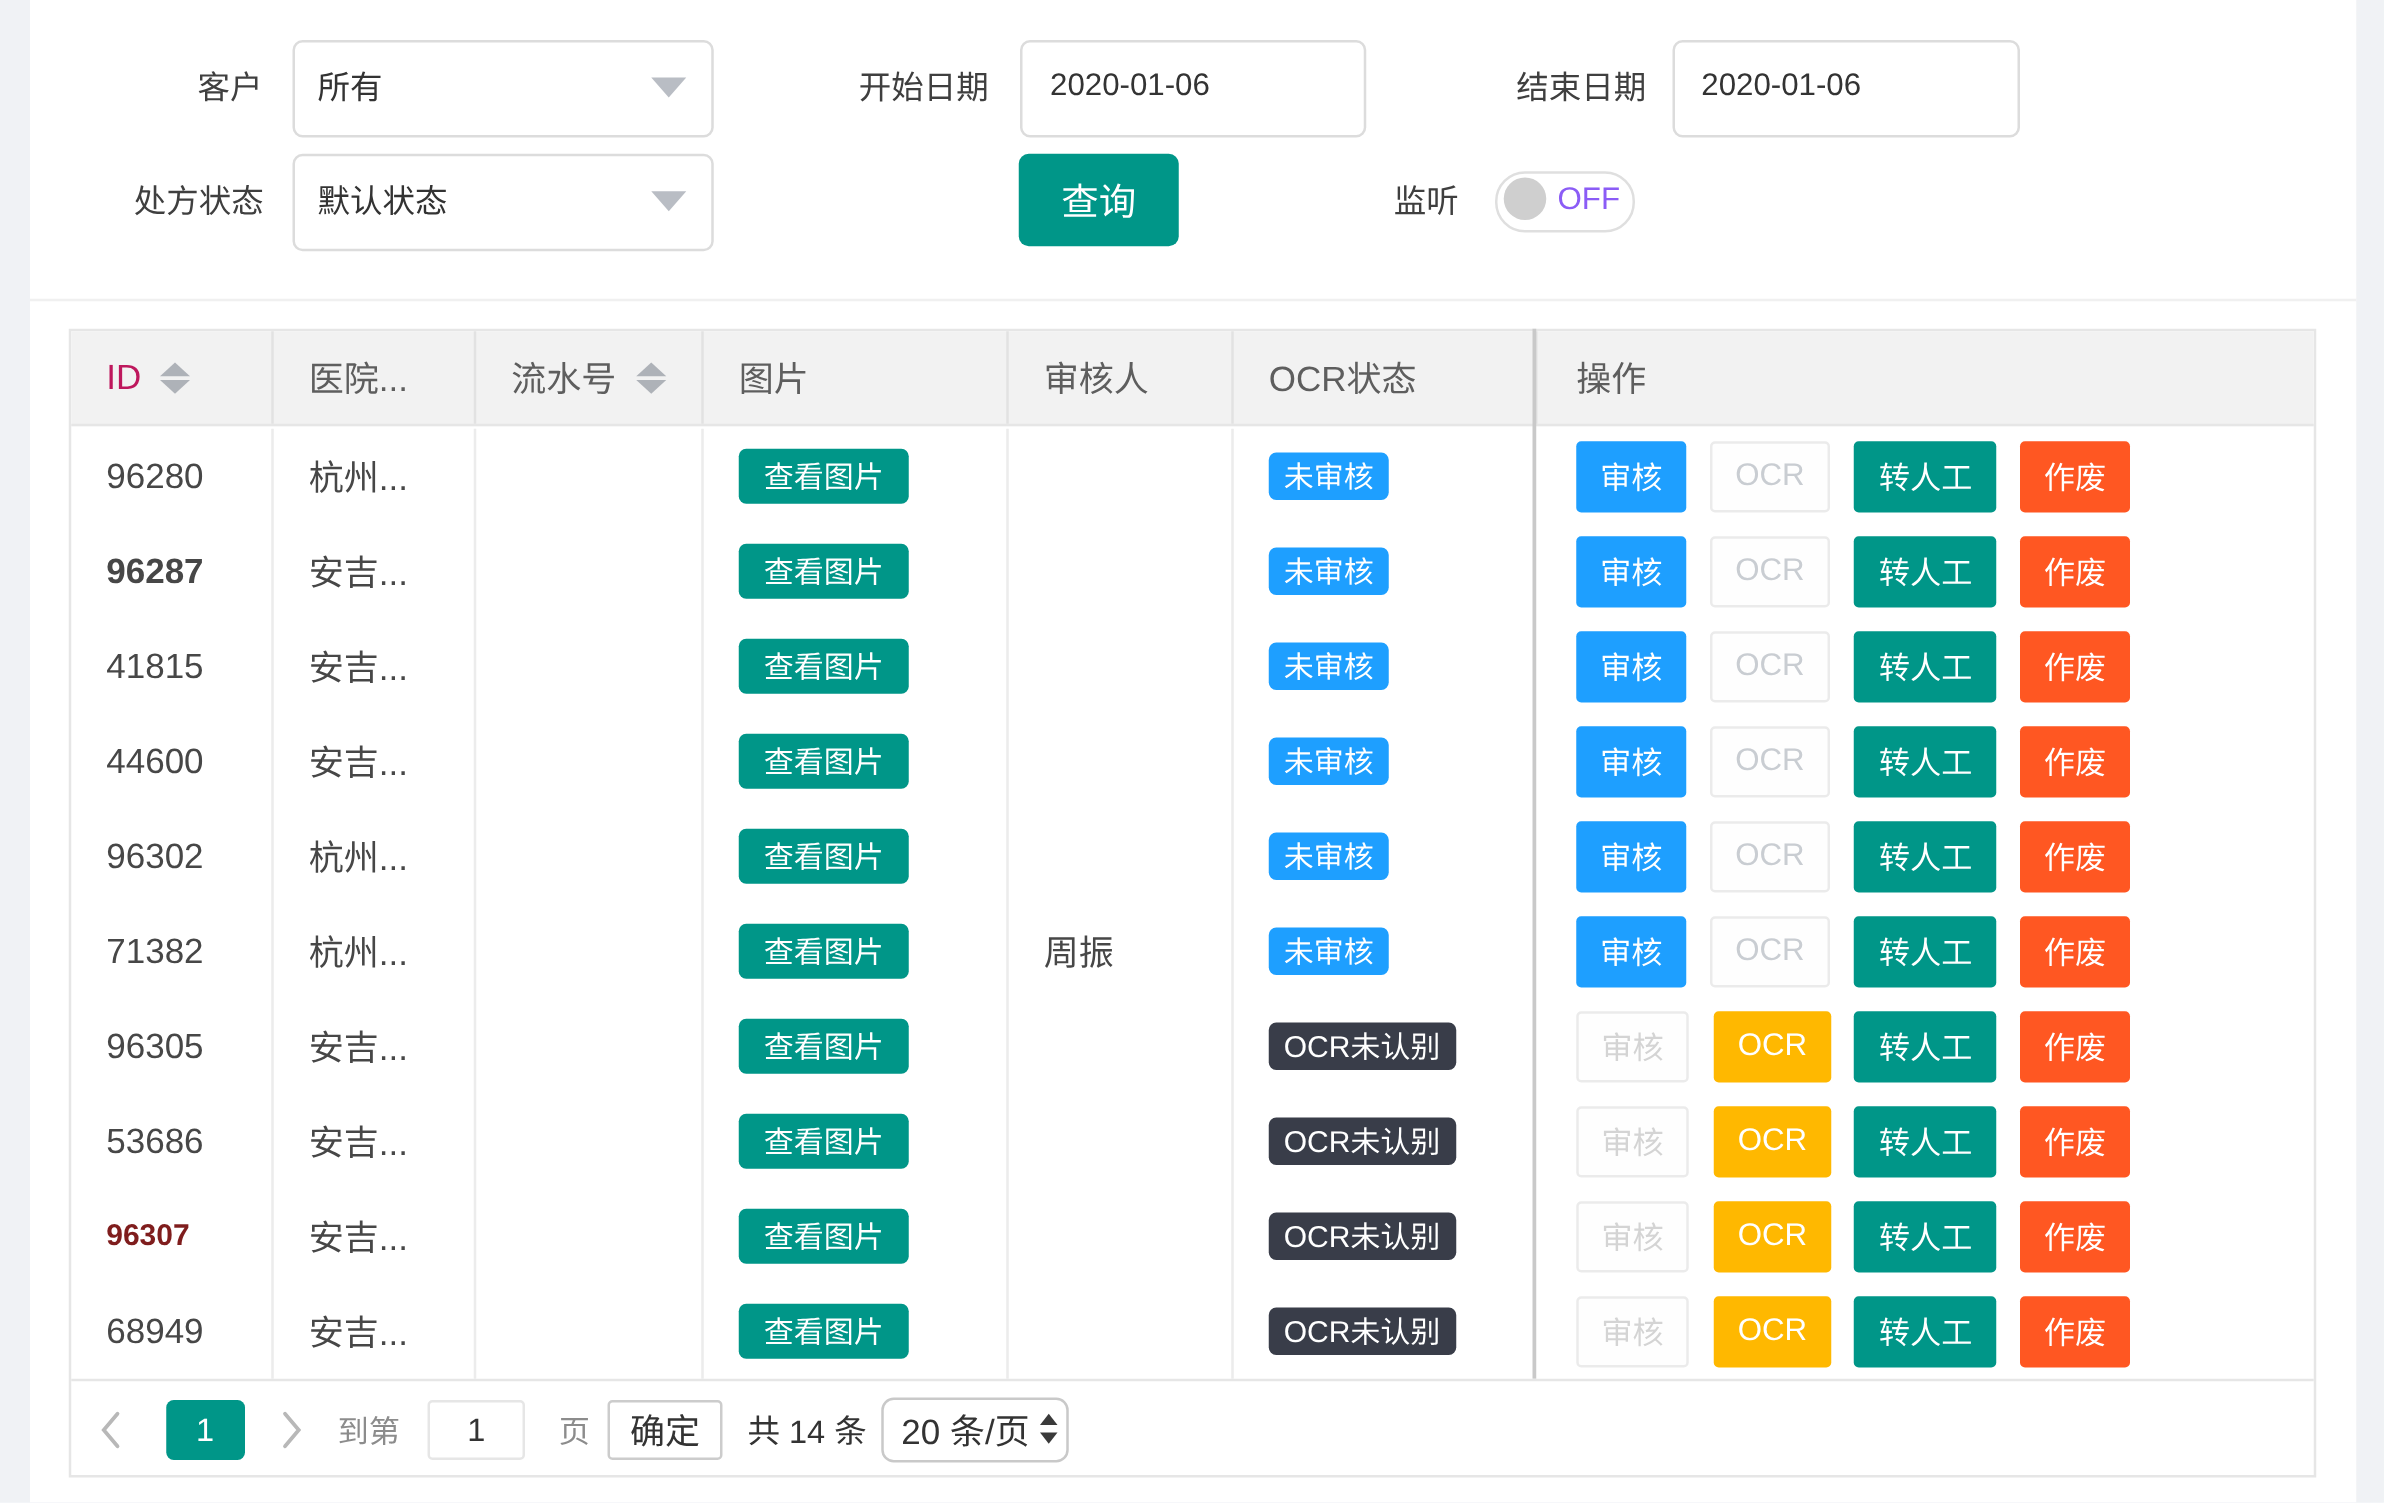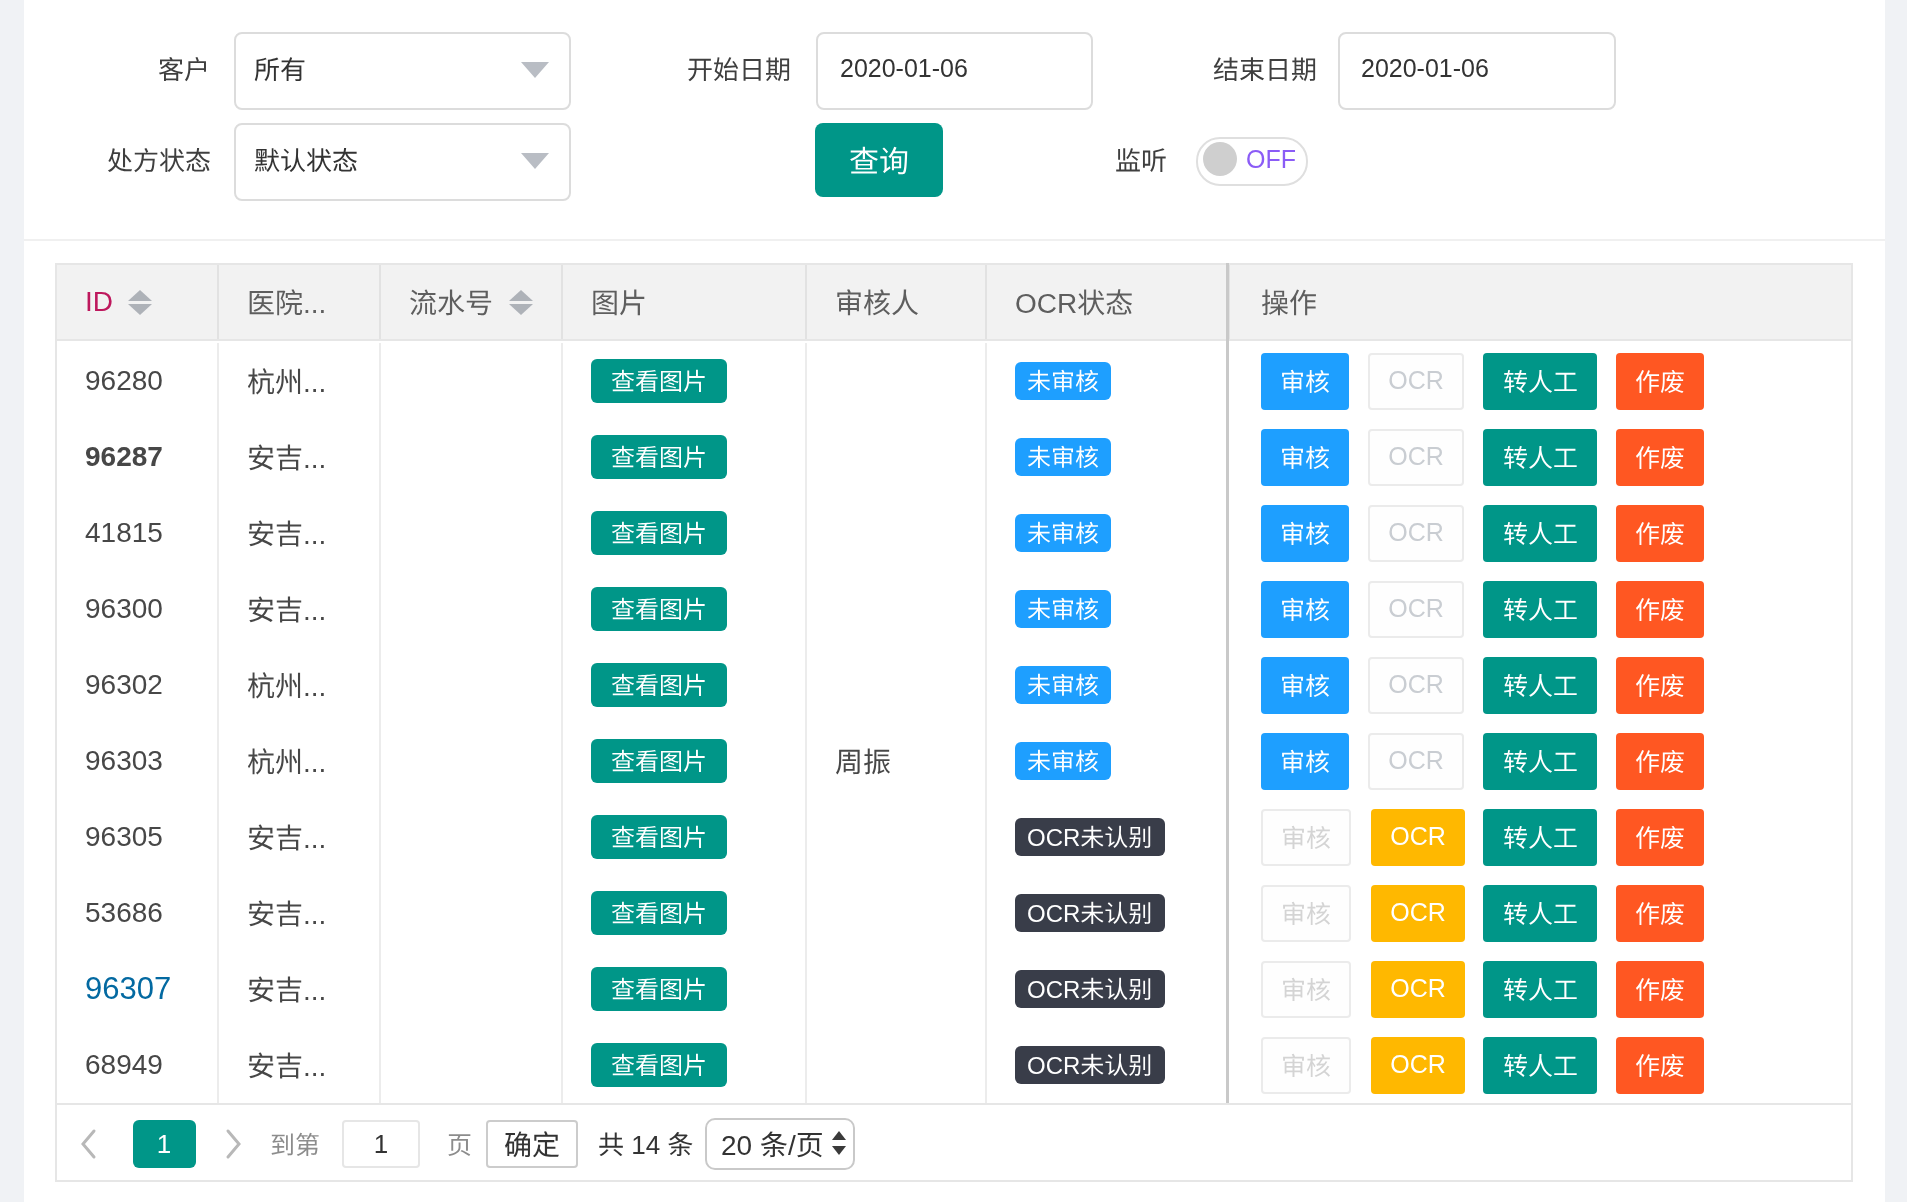--- a/index.html
+++ b/index.html
@@ -333,21 +333,21 @@
         <use href="#u5de5" x="2000" fill="#fff"></use>
       </g>
     </svg>
 <div style="position:absolute;left:1616px;top:505px;width:88px;height:57px;background:#FF5722;border-radius:4px"></div>
 <svg style="position:absolute;left:1635.0px;top:517.5px" width="50.0" height="31.2" viewBox="0 -1000 2000 1250">
       <g transform="scale(1,-1)">
         <use href="#u4f5c" x="0" fill="#fff"></use>
         <use href="#u5e9f" x="1000" fill="#fff"></use>
       </g>
     </svg>
-<div style="position:absolute;left:85.0px;top:594.9px;font-size:28px;color:#474747;line-height:28px;font-weight:normal;white-space:nowrap">96300</div>
+<div style="position:absolute;left:85.0px;top:594.9px;font-size:28px;color:#474747;line-height:28px;font-weight:normal;white-space:nowrap">44600</div>
 <svg style="position:absolute;left:247.0px;top:591.6px" width="79.4" height="35.0" viewBox="0 -1000 2834 1250">
       <g transform="scale(1,-1)">
         <use href="#u5b89" x="0" fill="#474747"></use>
         <use href="#u5409" x="1000" fill="#474747"></use>
       </g>
       <text x="2000" y="0" font-size="1000" font-family="Liberation Sans, sans-serif" fill="#474747">...</text>
     </svg>
 <div style="position:absolute;left:591px;top:587px;width:136px;height:44px;background:#009688;border-radius:6px"></div>
 <svg style="position:absolute;left:611.0px;top:594.1px" width="96.0" height="30.0" viewBox="0 -1000 4000 1250">
       <g transform="scale(1,-1)">
@@ -431,21 +431,21 @@
         <use href="#u5de5" x="2000" fill="#fff"></use>
       </g>
     </svg>
 <div style="position:absolute;left:1616px;top:657px;width:88px;height:57px;background:#FF5722;border-radius:4px"></div>
 <svg style="position:absolute;left:1635.0px;top:669.5px" width="50.0" height="31.2" viewBox="0 -1000 2000 1250">
       <g transform="scale(1,-1)">
         <use href="#u4f5c" x="0" fill="#fff"></use>
         <use href="#u5e9f" x="1000" fill="#fff"></use>
       </g>
     </svg>
-<div style="position:absolute;left:85.0px;top:746.9px;font-size:28px;color:#474747;line-height:28px;font-weight:normal;white-space:nowrap">96303</div>
+<div style="position:absolute;left:85.0px;top:746.9px;font-size:28px;color:#474747;line-height:28px;font-weight:normal;white-space:nowrap">71382</div>
 <svg style="position:absolute;left:247.0px;top:743.6px" width="79.4" height="35.0" viewBox="0 -1000 2834 1250">
       <g transform="scale(1,-1)">
         <use href="#u676d" x="0" fill="#474747"></use>
         <use href="#u5dde" x="1000" fill="#474747"></use>
       </g>
       <text x="2000" y="0" font-size="1000" font-family="Liberation Sans, sans-serif" fill="#474747">...</text>
     </svg>
 <div style="position:absolute;left:591px;top:739px;width:136px;height:44px;background:#009688;border-radius:6px"></div>
 <svg style="position:absolute;left:611.0px;top:746.1px" width="96.0" height="30.0" viewBox="0 -1000 4000 1250">
       <g transform="scale(1,-1)">
@@ -586,21 +586,21 @@
         <use href="#u5de5" x="2000" fill="#fff"></use>
       </g>
     </svg>
 <div style="position:absolute;left:1616px;top:885px;width:88px;height:57px;background:#FF5722;border-radius:4px"></div>
 <svg style="position:absolute;left:1635.0px;top:897.5px" width="50.0" height="31.2" viewBox="0 -1000 2000 1250">
       <g transform="scale(1,-1)">
         <use href="#u4f5c" x="0" fill="#fff"></use>
         <use href="#u5e9f" x="1000" fill="#fff"></use>
       </g>
     </svg>
-<div style="position:absolute;left:85.0px;top:974.9px;font-size:31px;color:#0369a1;line-height:28px;font-weight:normal;white-space:nowrap">96307</div>
+<div style="position:absolute;left:85.0px;top:974.9px;font-size:24px;color:#7f1d1d;line-height:28px;font-weight:bold;white-space:nowrap">96307</div>
 <svg style="position:absolute;left:247.0px;top:971.6px" width="79.4" height="35.0" viewBox="0 -1000 2834 1250">
       <g transform="scale(1,-1)">
         <use href="#u5b89" x="0" fill="#474747"></use>
         <use href="#u5409" x="1000" fill="#474747"></use>
       </g>
       <text x="2000" y="0" font-size="1000" font-family="Liberation Sans, sans-serif" fill="#474747">...</text>
     </svg>
 <div style="position:absolute;left:591px;top:967px;width:136px;height:44px;background:#009688;border-radius:6px"></div>
 <svg style="position:absolute;left:611.0px;top:974.1px" width="96.0" height="30.0" viewBox="0 -1000 4000 1250">
       <g transform="scale(1,-1)">

